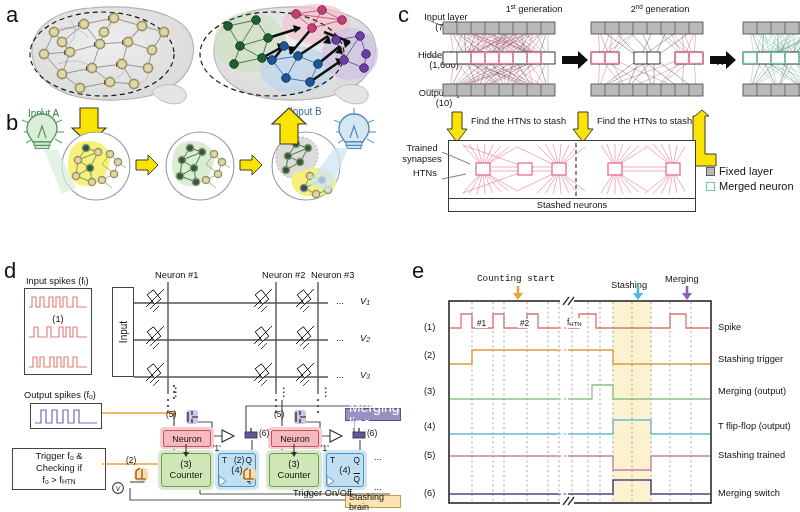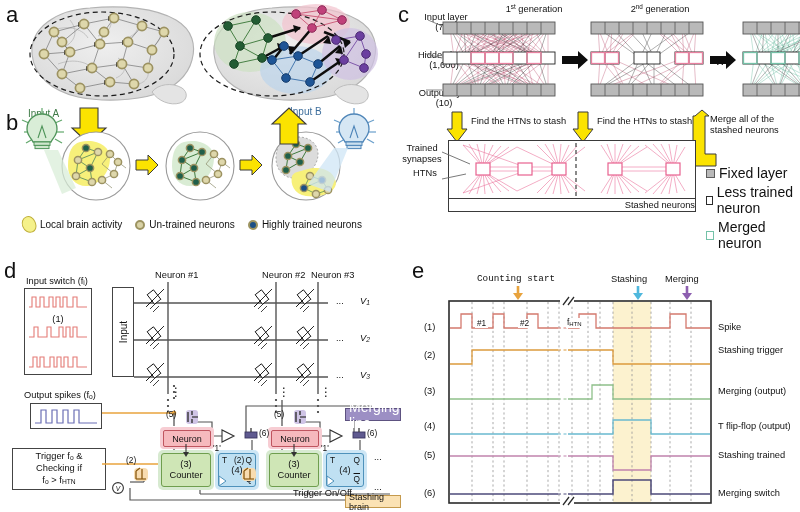--- a/index.html
+++ b/index.html
@@ -16,21 +16,21 @@
   .sub{font-size:0.72em;vertical-align:-0.22em;}
   .sup{font-size:0.68em;vertical-align:0.45em;}
   .ital{font-style:italic;}
   
   .sw{display:inline-block;width:9px;height:9px;box-sizing:border-box;border:1.1px solid #555;vertical-align:-1px;margin-right:4px;}
   .sw-fixed{background:#b9b9b9;border-color:#5d5d5d;}
   .sw-less{background:#fff;border-color:#2b2b2b;}
   .sw-high{background:#fff;border-color:#e8809f;}
   .sw-merge{background:#fff;border-color:#74c2a8;}
   .legrow{display:flex;align-items:center;margin-bottom:3.2px;}
-  .legrow span.lbl{font-size:14px;}
+  .legrow span.lbl{font-size:11px;}
   
   .blegend{display:flex;align-items:center;gap:4px;font-size:10px;}
   .nd-un{width:10px;height:10px;border-radius:50%;background:#d9d2a6;border:2px solid #9d9461;box-sizing:border-box;}
   .nd-ht{width:10px;height:10px;border-radius:50%;background:#1b4f86;border:2px solid #9d9461;box-sizing:border-box;}
   .blob{width:12px;height:15px;border-radius:50% 50% 45% 55%;background:#f5f18a;border:1px solid #bfae3a;transform:rotate(-20deg);}
   
   .neuronbx{box-sizing:border-box;background:#f6b9bd;border:1.2px solid #c0555f;border-radius:2px;
             font-size:9px;display:flex;align-items:center;justify-content:center;}
   .counterbx{box-sizing:border-box;background:#cfe6b6;border:1.2px solid #6f9e4e;border-radius:3px;}
   .ffbx{box-sizing:border-box;background:#bfe0f2;border:1.2px solid #4f92bb;border-radius:3px;}
@@ -390,34 +390,20 @@
         <rect x="17" y="41.4" width="14" height="3.2" fill="#cde0ef" stroke="#4e85b8" stroke-width="1"></rect>
         <path d="M20 34 L24 22 L28 34" fill="none" stroke="#4e85b8" stroke-width="1.1"></path>
       </g>
 
       <polygon points="316,44 330,44 312,88 290,80" fill="#cfe6f5" opacity="0.75"></polygon>
 
       <polygon points="26,46 40,46 58,84 44,90" fill="#d7edd5" opacity="0.7"></polygon>
     </svg>
   </div>
 
-  <div class="abs" style="left:22px;top:216px;display:flex;align-items:center;gap:13px;">
-    <div class="blegend">
-      <div class="blob"></div>
-      <span>Local brain activity</span>
-    </div>
-    <div class="blegend">
-      <div class="nd-un"></div>
-      <span>Un-trained neurons</span>
-    </div>
-    <div class="blegend">
-      <div class="nd-ht"></div>
-      <span>Highly trained neurons</span>
-    </div>
-  </div>
 
   <div class="abs plabel" style="left:398px;top:2px;">c</div>
 
   <div class="abs t ctr" style="left:410px;top:12px;width:72px;">
     <div>Input layer</div>
     <div>(784)</div>
   </div>
   <div class="abs t ctr" style="left:406px;top:50px;width:76px;">
     <div>Hidden layer</div>
     <div>(1,600)</div>
@@ -808,23 +794,20 @@
       <polygon points="5,0 15,0 15,17 20,17 10,30 0,17 5,17" fill="#fbe300" stroke="#3b3b3b" stroke-width="1"></polygon>
     </svg>
   </div>
   <div class="abs t" style="left:597px;top:116px;">Find the HTNs to stash</div>
 
   <div class="abs" style="left:680px;top:110px;">
     <svg width="40" height="60" viewBox="0 0 40 60">
       <polygon points="15,6 22,0 29,6 25,6 25,44 36,44 36,56 13,56 13,6" fill="#fbe300" stroke="#3b3b3b" stroke-width="1"></polygon>
     </svg>
   </div>
-  <div class="abs t" style="left:710px;top:114px;width:84px;line-height:1.18;">
-    <span>Merge all of the stashed neurons</span>
-  </div>
 
   <div class="abs box" style="left:448px;top:140px;width:248px;height:72px;border-width:1.4px;border-color:#3a3a3a;">
     <svg width="246" height="57" viewBox="0 0 246 57" style="position:absolute;left:0;top:0;">
       <g stroke="#e8628f" stroke-width="0.55" fill="none" opacity="0.95">
         <path d="M14 4 L34 26"></path>
           <path d="M20 3 L34 26"></path>
           <path d="M28 3 L34 26"></path>
           <path d="M36 3 L34 26"></path>
         <path d="M44 4 L34 26"></path>
           <path d="M52 5 L34 26"></path>
@@ -894,54 +877,50 @@
           <path d="M224 30 L204 53"></path>
           <path d="M224 30 L212 53"></path>
           <path d="M224 30 L220 53"></path>
         <path d="M224 30 L228 52"></path>
           <path d="M224 30 L236 50"></path>
       </g>
       <rect x="159" y="22" width="14" height="12" fill="#fff" stroke="#e8628f" stroke-width="1.2"></rect>
       <rect x="217" y="22" width="14" height="12" fill="#fff" stroke="#e8628f" stroke-width="1.2"></rect>
     </svg>
     <div style="position:absolute;left:0;bottom:0;width:100%;border-top:1.2px solid #3a3a3a;
-                text-align:right;font-size:9.3px;line-height:12px;height:12px;background:#fff;">Stashed neurons</div>
+                text-align:center;font-size:9.3px;line-height:12px;height:12px;background:#fff;">Stashed neurons</div>
   </div>
 
   <div class="abs t ctr" style="left:398px;top:143px;width:48px;line-height:1.16;">
     <div>Trained</div>
     <div>synapses</div>
   </div>
   <div class="abs t ctr" style="left:404px;top:168px;width:42px;">HTNs</div>
   <div class="abs" style="left:440px;top:140px;width:42px;height:48px;">
     <svg width="42" height="48" viewBox="0 0 42 48">
       <path d="M2 12 L30 24" stroke="#6a6a6a" stroke-width="0.9" fill="none"></path>
       <path d="M2 39 L26 34" stroke="#6a6a6a" stroke-width="0.9" fill="none"></path>
     </svg>
   </div>
 
   <div class="abs" style="left:706px;top:165px;">
     <div class="legrow">
       <i class="sw sw-fixed"></i>
       <span class="lbl">Fixed layer</span>
     </div>
     <div class="legrow">
-      <i class="sw sw-less"></i>
-      <span class="lbl">Less trained neuron</span>
-    </div>
-    <div class="legrow">
       <i class="sw sw-merge"></i>
       <span class="lbl">Merged neuron</span>
     </div>
   </div>
 
   <div class="abs plabel" style="left:4px;top:258px;">d</div>
 
   <div class="abs t" style="left:26px;top:276px;">
-    <span>Input switch (f</span><span class="sub">i</span><span>)</span>
+    <span>Input spikes (f</span><span class="sub">i</span><span>)</span>
   </div>
 
   <div class="abs box" style="left:24px;top:288px;width:68px;height:87px;">
     <svg width="66" height="85" viewBox="0 0 66 85" style="position:absolute;left:0;top:0;">
       <g stroke="#e47b76" stroke-width="1.1" fill="none">
         <path d="M4 18 L7 18 L7 8 L11 8 L11 18 L15 18 L15 8 L19 8 L19 18 L24 18 L24 8 L28 8 L28 18
                  L31 18 L31 8 L35 8 L35 18 L38 18 L38 8 L42 8 L42 18 L48 18 L48 8 L52 8 L52 18 L62 18"></path>
         <path d="M4 48 L9 48 L9 38 L13 38 L13 48 L22 48 L22 38 L26 38 L26 48 L34 48 L34 38 L38 38 L38 48
                  L41 48 L41 38 L45 38 L45 48 L48 48 L48 38 L52 38 L52 48 L62 48"></path>
         <path d="M4 78 L8 78 L8 68 L12 68 L12 78 L15 78 L15 68 L19 68 L19 78 L25 78 L25 68 L29 68 L29 78
@@ -1278,21 +1257,21 @@
   <div class="abs plabel" style="left:412px;top:258px;">e</div>
 
   <div class="abs t" style="left:477px;top:274px;font-family:Liberation Mono, monospace;">Counting start</div>
   <div class="abs" style="left:513px;top:286px;">
     <svg width="10" height="14" viewBox="0 0 10 14">
       <path d="M5 0 L5 8" stroke="#e8a33d" stroke-width="2.6"></path>
       <polygon points="5,14 0,7 10,7" fill="#e8a33d"></polygon>
     </svg>
   </div>
 
-  <div class="abs t" style="left:611px;top:274px;">Stashing</div>
+  <div class="abs t" style="left:611px;top:280px;">Stashing</div>
   <div class="abs" style="left:633px;top:286px;">
     <svg width="10" height="14" viewBox="0 0 10 14">
       <path d="M5 0 L5 8" stroke="#4fb8dd" stroke-width="2.6"></path>
       <polygon points="5,14 0,7 10,7" fill="#4fb8dd"></polygon>
     </svg>
   </div>
 
   <div class="abs t" style="left:665px;top:274px;">Merging</div>
   <div class="abs" style="left:682px;top:286px;">
     <svg width="10" height="14" viewBox="0 0 10 14">
@@ -1381,19 +1360,19 @@
   </div>
 
   <div class="abs t" style="left:424px;top:322px;">(1)</div>
   <div class="abs t" style="left:424px;top:350px;">(2)</div>
   <div class="abs t" style="left:424px;top:386px;">(3)</div>
   <div class="abs t" style="left:424px;top:421px;">(4)</div>
   <div class="abs t" style="left:424px;top:450px;">(5)</div>
   <div class="abs t" style="left:424px;top:488px;">(6)</div>
 
   <div class="abs t" style="left:718px;top:322px;">Spike</div>
-  <div class="abs t" style="left:718px;top:345px;">Stashing trigger</div>
+  <div class="abs t" style="left:718px;top:354px;">Stashing trigger</div>
   <div class="abs t" style="left:718px;top:386px;">Merging (output)</div>
   <div class="abs t" style="left:718px;top:421px;">T flip-flop (output)</div>
   <div class="abs t" style="left:718px;top:450px;">Stashing trained</div>
   <div class="abs t" style="left:718px;top:488px;">Merging switch</div>
 
 </div>
 
 </body></html>

